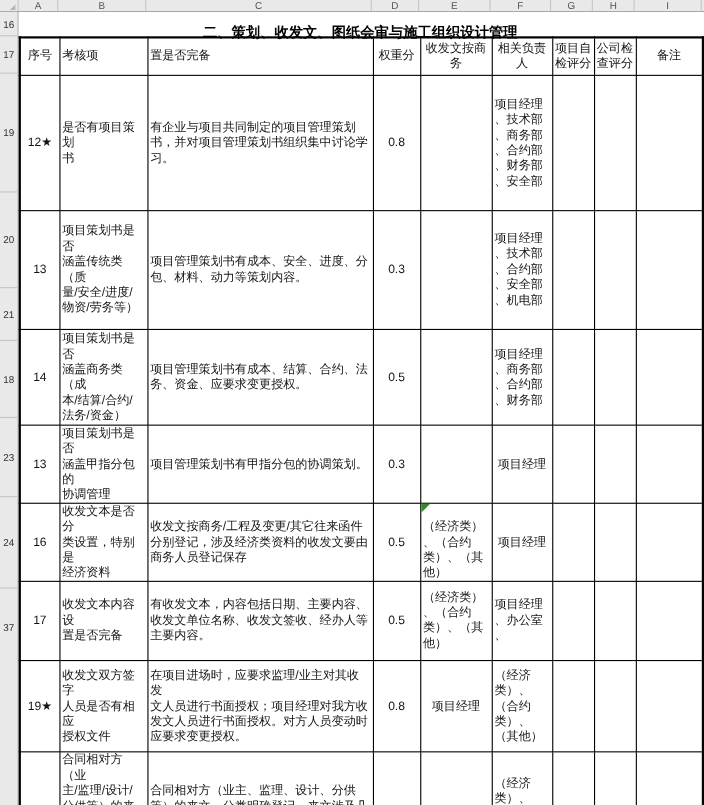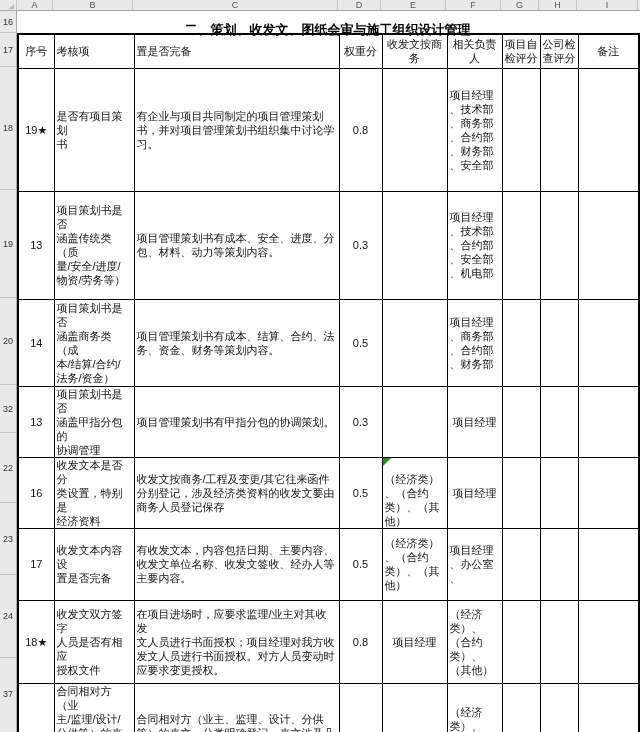--- a/index.html
+++ b/index.html
@@ -74,25 +74,24 @@
     <div class="cl" style="width:55px">F</div>
     <div class="cl" style="width:38px">G</div>
     <div class="cl" style="width:38px">H</div>
     <div class="cl" style="width:61px">I</div>
     <div class="cl" style="flex:1; border-right:none"></div>
   </div>
 
   <div class="gutter">
     <div class="rn" style="height:22px">16</div>
     <div class="rn" style="height:34px">17</div>
-    <div class="rn" style="height:123px">18</div>
     <div class="rn" style="height:108px">19</div>
     <div class="rn" style="height:87px">20</div>
-    <div class="rn" style="height:48px">32</div>
-    <div class="rn" style="height:70px">22</div>
+    <div class="rn" style="height:48px">21</div>
+    <div class="rn" style="height:70px">18</div>
     <div class="rn" style="height:72px">23</div>
     <div class="rn" style="height:83px">24</div>
     <div class="rn" style="height:72px; border-bottom:none">37</div>
   </div>
 
   <div class="title-row">二、策划、收发文、图纸会审与施工组织设计管理</div>
 
   <table class="grid">
     <colgroup>
       <col style="width:36px">
@@ -116,21 +115,21 @@
       <td class="ctr pre">相关负责
 人</td>
       <td class="ctr pre">项目自
 检评分</td>
       <td class="ctr pre">公司检
 查评分</td>
       <td class="ctr">备注</td>
     </tr>
 
     <tr style="height:123px">
-      <td class="ctr">19★</td>
+      <td class="ctr">12★</td>
       <td class="txt">是否有项目策划
 书</td>
       <td class="txt">有企业与项目共同制定的项目管理策划
 书，并对项目管理策划书组织集中讨论学
 习。</td>
       <td class="ctr">0.8</td>
       <td class="ctr"></td>
       <td class="txt">项目经理
 、技术部
 、商务部
@@ -162,21 +161,21 @@
       <td></td>
     </tr>
 
     <tr style="height:87px">
       <td class="ctr">14</td>
       <td class="txt">项目策划书是否
 涵盖商务类（成
 本/结算/合约/
 法务/资金）</td>
       <td class="txt">项目管理策划书有成本、结算、合约、法
-务、资金、财务等策划内容。</td>
+务、资金、应要求变更授权。</td>
       <td class="ctr">0.5</td>
       <td class="ctr"></td>
       <td class="txt">项目经理
 、商务部
 、合约部
 、财务部</td>
       <td></td>
       <td></td>
       <td></td>
     </tr>
@@ -230,21 +229,21 @@
 他）</td>
       <td class="txt">项目经理
 、办公室
 、</td>
       <td></td>
       <td></td>
       <td></td>
     </tr>
 
     <tr style="height:83px">
-      <td class="ctr">18★</td>
+      <td class="ctr">19★</td>
       <td class="txt">收发文双方签字
 人员是否有相应
 授权文件</td>
       <td class="txt">在项目进场时，应要求监理/业主对其收发
 文人员进行书面授权；项目经理对我方收
 发文人员进行书面授权。对方人员变动时
 应要求变更授权。</td>
       <td class="ctr">0.8</td>
       <td class="ctr">项目经理</td>
       <td class="txt">（经济

